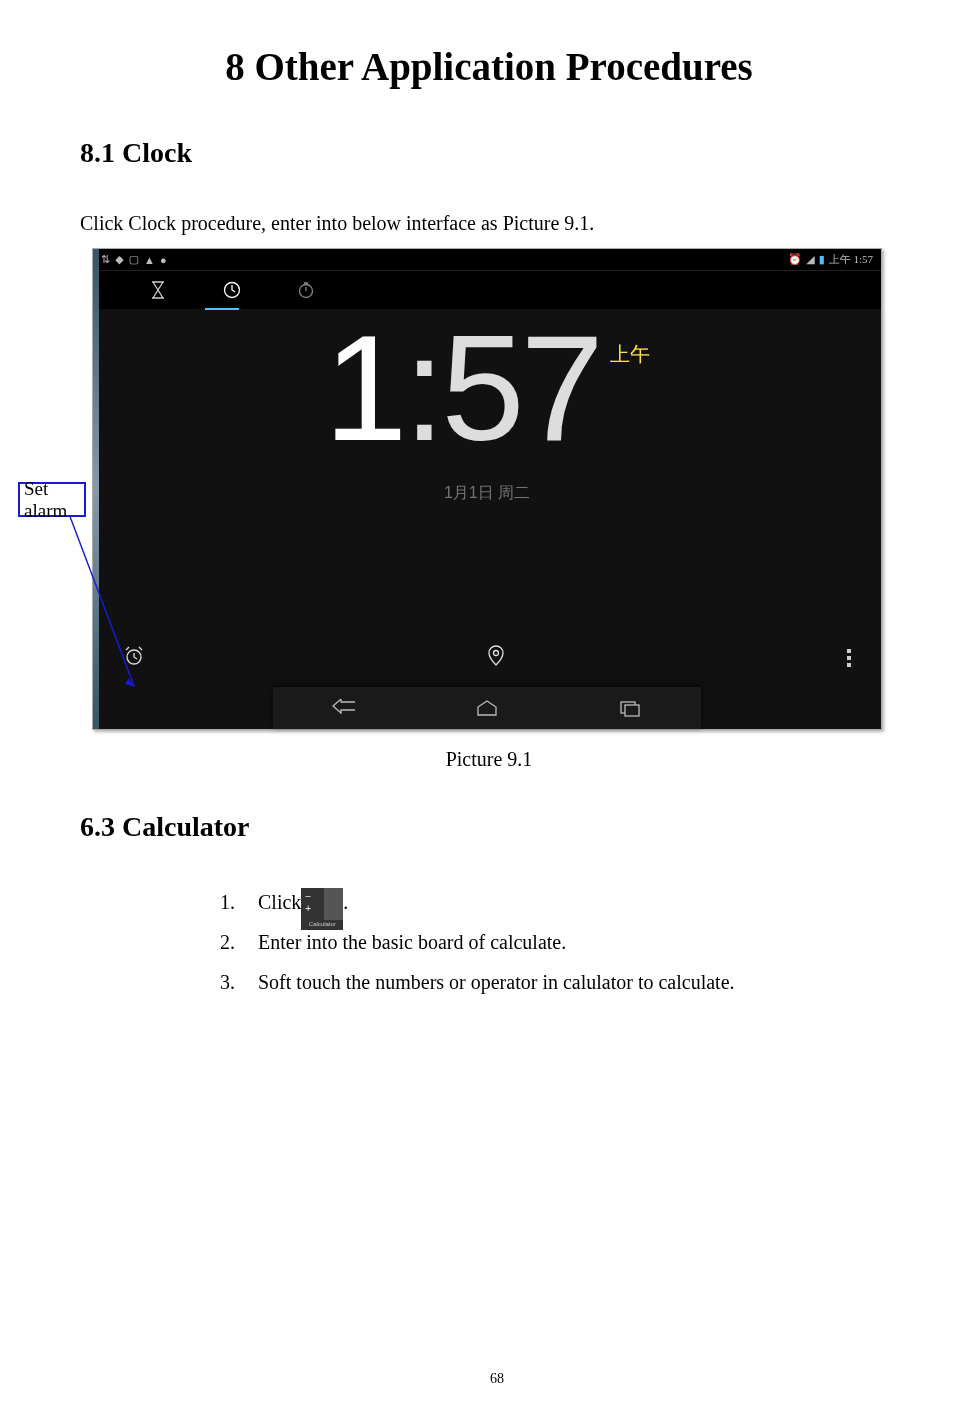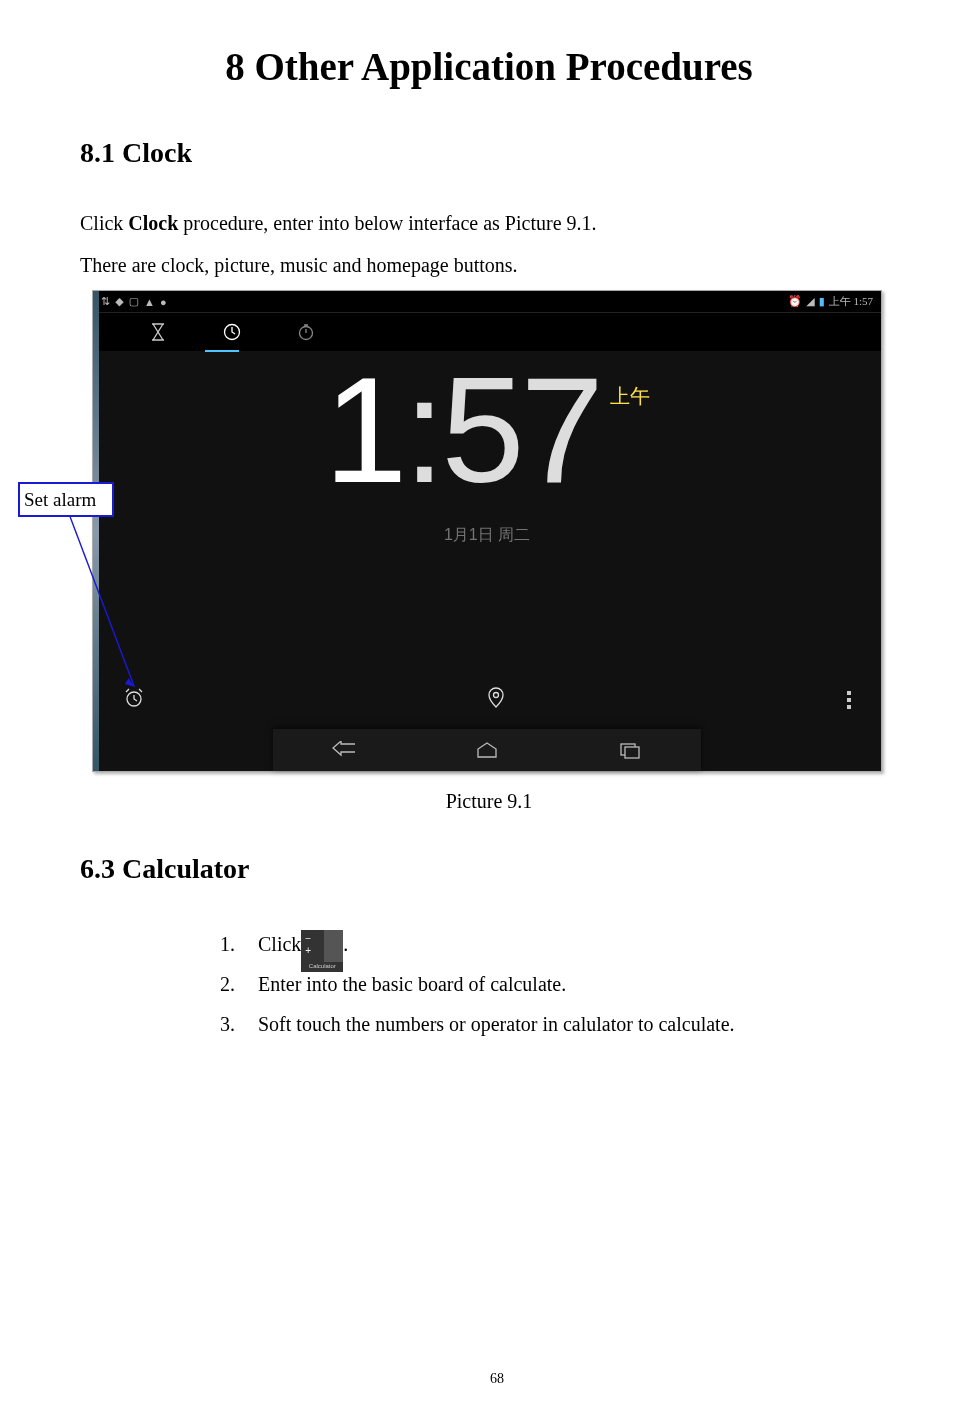--- a/index.html
+++ b/index.html
@@ -31,21 +31,21 @@
     }
     .body-text {
       font-size: 20px;
       line-height: 1.9;
       margin-bottom: 4px;
     }
     .callout {
       position: absolute;
       left: 18px;
       top: 438px;
-      width: 96px;
+      width: 68px;
       height: 35px;
       border: 2px solid #1a1ad4;
       background: #fff;
       font-size: 19px;
       display: flex;
       align-items: center;
       padding-left: 4px;
       z-index: 50;
     }
     .callout-line {
@@ -226,35 +226,34 @@
       font-family: sans-serif;
       line-height:1;
     }
     .pagenum {
       position: absolute;
       bottom: 20px;
       left: 16px; right:0;
       text-align: center;
       font-size: 14px;
     }
-    .strong { font-weight: bold; }
+    .strong { font-weight: normal; }
   </style>
 </head>
 <body>
 
 <div class="page">
 
   <h1 class="chapter-title">8 Other Application Procedures</h1>
 
   <h2 class="section-title">8.1 Clock</h2>
 
   <p class="body-text">
     <span>Click </span><span class="strong">Clock</span><span> procedure, enter into below interface as Picture 9.1.</span>
   </p>
-  <p class="body-text">There are clock, picture, music and homepage buttons.</p>
 
   <div class="callout">
     <span>Set alarm</span>
   </div>
   <svg class="callout-line" viewBox="0 0 70 195">
     <line x1="0" y1="0" x2="68" y2="180" stroke="#1a1ad4" stroke-width="1.5"></line>
     <polygon points="68,180 62,171 58,177" fill="#1a1ad4"></polygon>
   </svg>
 
   <div class="figure-wrap">

